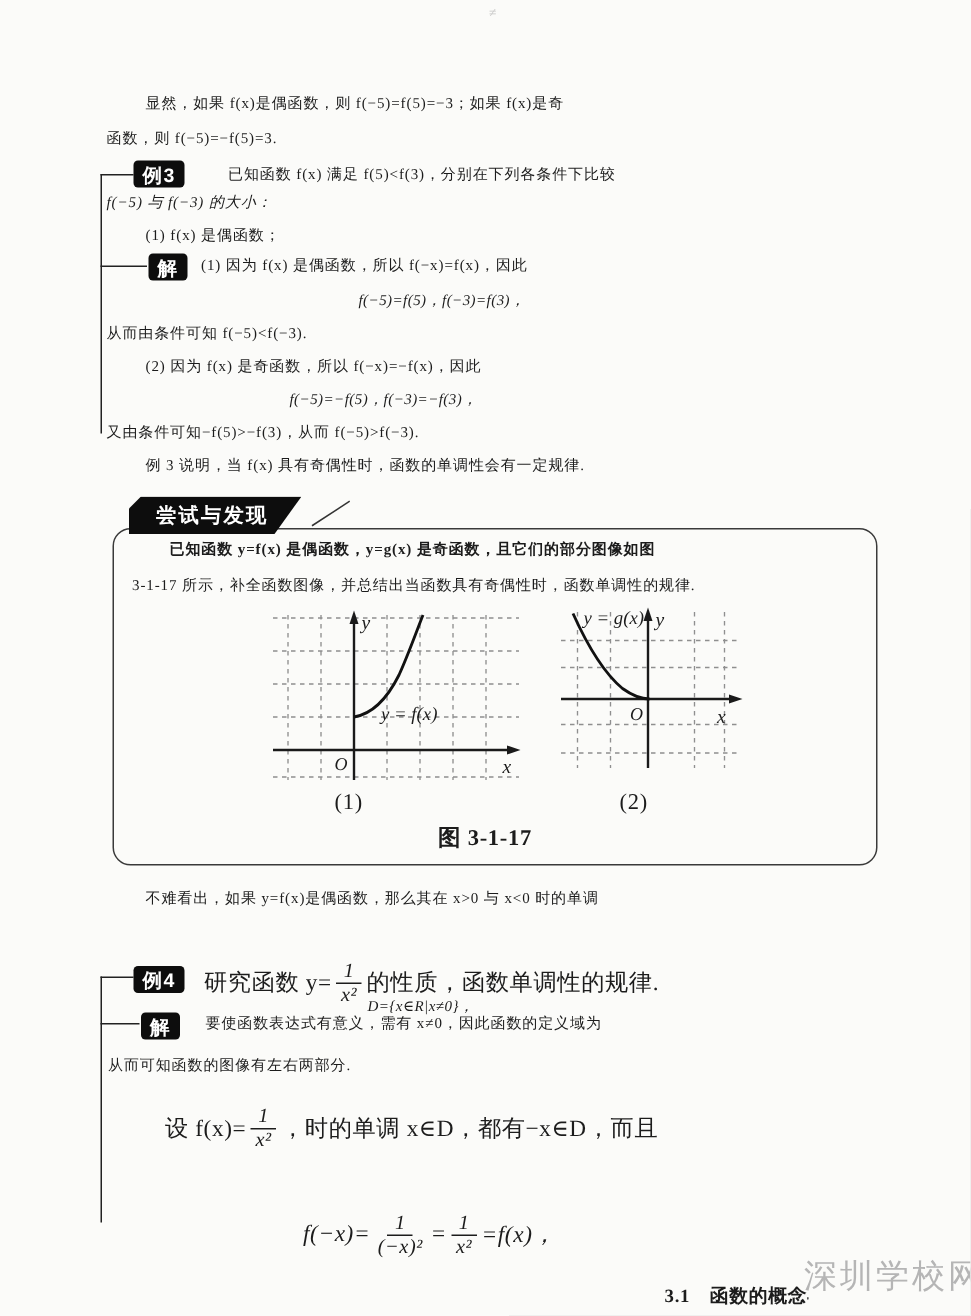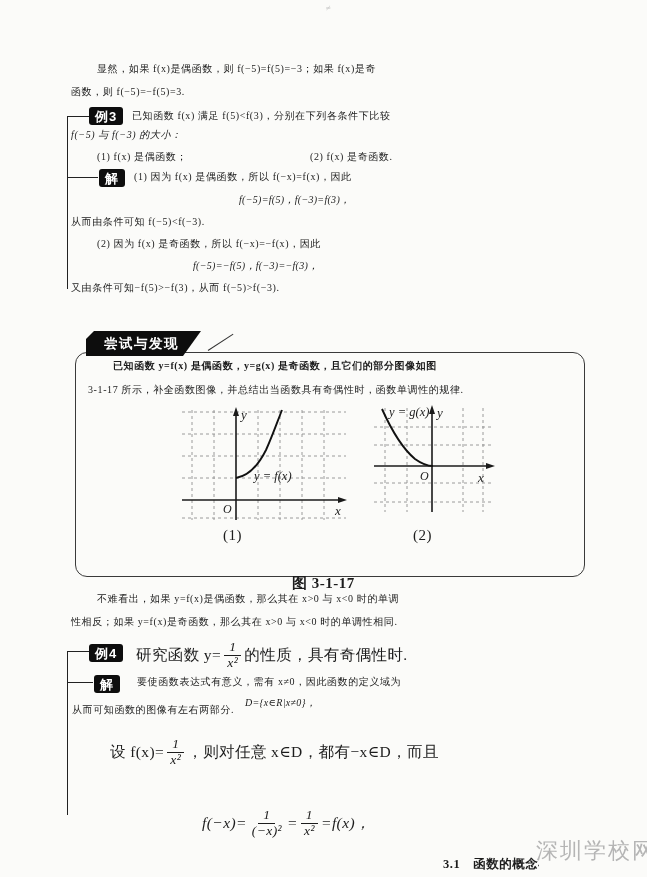--- a/index.html
+++ b/index.html
@@ -45,32 +45,32 @@
   <div class="stray" style="left:326px;top:3px;">≠</div>
 
   <div class="line" style="left:97px;top:62px;">显然，如果 f(x)是偶函数，则 f(−5)=f(5)=−3；如果 f(x)是奇</div>
   <div class="line" style="left:71px;top:85px;">函数，则 f(−5)=−f(5)=3.</div>
 
   <div class="vline" style="left:67px;top:116px;height:173px;"></div>
   <div class="hline" style="left:67px;top:116px;width:22px;"></div>
   <div class="hline" style="left:67px;top:177px;width:31px;"></div>
 
   <div class="badge" style="left:89px;top:107px;">例3</div>
-  <div class="line" style="left:132px;top:109px;">已知函数 f(x) 满足 f(5)&lt;f(3)，分别在下列各条件下比较</div>
+  <div class="line" style="left:152px;top:109px;">已知函数 f(x) 满足 f(5)&lt;f(3)，分别在下列各条件下比较</div>
   <div class="line" style="left:71px;top:128px;font-style:italic;">f(−5) 与 f(−3) 的大小：</div>
   <div class="line" style="left:97px;top:150px;">(1) f(x) 是偶函数；</div>
-  <div class="line" style="left:310px;top:150px;">(2) f(x) 是奇函数.</div>
 
   <div class="badge" style="left:99px;top:169px;">解</div>
   <div class="line" style="left:134px;top:170px;">(1) 因为 f(x) 是偶函数，所以 f(−x)=f(x)，因此</div>
   <div class="line math" style="left:203px;top:193px;margin-left:36px;">f(−5)=f(5)，f(−3)=f(3)，</div>
   <div class="line" style="left:71px;top:215px;">从而由条件可知 f(−5)&lt;f(−3).</div>
   <div class="line" style="left:97px;top:237px;">(2) 因为 f(x) 是奇函数，所以 f(−x)=−f(x)，因此</div>
   <div class="line math" style="left:193px;top:259px;">f(−5)=−f(5)，f(−3)=−f(3)，</div>
   <div class="line" style="left:71px;top:281px;">又由条件可知−f(5)&gt;−f(3)，从而 f(−5)&gt;f(−3).</div>
+  <div class="line" style="left:97px;top:303px;">例 3 说明，当 f(x) 具有奇偶性时，函数的单调性会有一定规律.</div>
 
   <div class="disc-box" style="left:75px;top:352px;width:508px;height:223px;"></div>
   <div class="ribbon" style="left:86px;top:331px;font-family:Liberation Serif, serif;">尝试与发现</div>
   <div class="ribbon-tail" style="left:208px;top:350px;"></div>
 
   <div class="line" style="left:113px;top:359px;font-weight:bold;">已知函数 y=f(x) 是偶函数，y=g(x) 是奇函数，且它们的部分图像如图</div>
   <div class="line" style="left:88px;top:383px;">3-1-17 所示，补全函数图像，并总结出当函数具有奇偶性时，函数单调性的规律.</div>
 
   <svg style="left:180px;top:406px;" width="168" height="116" viewBox="0 0 168 116">
     <path class="grid" d="M12 4 V114 M34 4 V114 M78 4 V114 M100 4 V114 M122 4 V114 M144 4 V114
@@ -95,51 +95,50 @@
     <polygon class="arrow" points="114,59 123,62 114,65"></polygon>
     <path class="curve" d="M10 5 C19 25 31 45 43 55 C50 60 56 62 61 62"></path>
     <text x="17" y="12" font-size="12.5">y = g(x)</text>
     <text x="65" y="13" font-size="13">y</text>
     <text x="106" y="78" font-size="13">x</text>
     <text x="48" y="76" font-size="12">O</text>
   </svg>
 
   <div class="caption" style="left:223px;top:527px;">(1)</div>
   <div class="caption" style="left:413px;top:527px;">(2)</div>
-  <div class="caption figcap" style="left:292px;top:574px;">图 3-1-17</div>
+  <div class="caption figcap" style="left:292px;top:549px;">图 3-1-17</div>
 
   <div class="line" style="left:97px;top:592px;">不难看出，如果 y=f(x)是偶函数，那么其在 x&gt;0 与 x&lt;0 时的单调</div>
-  <div class="line" style="left:71px;top:615px;">性相反；如果 y=f(x)是奇函数，那么其在 x&gt;0 与 x&lt;0 时的单调性相同.</div>
 
   <div class="vline" style="left:67px;top:651px;height:164px;"></div>
   <div class="hline" style="left:67px;top:651px;width:22px;"></div>
   <div class="hline" style="left:67px;top:682px;width:26px;"></div>
 
   <div class="badge" style="left:89px;top:644px;">例4</div>
   <div class="fracrow" style="left:136px;top:640px;height:30px;">
     <span>研究函数 y=</span>
     <span class="frac">
       <span class="fnum">1</span>
       <span class="fden">x²</span>
     </span>
-    <span>的性质，具有奇偶性时.</span>
+    <span>的性质，函数单调性的规律.</span>
   </div>
 
   <div class="badge" style="left:94px;top:675px;">解</div>
   <div class="line" style="left:137px;top:675px;">要使函数表达式有意义，需有 x≠0，因此函数的定义域为</div>
-  <div class="line math" style="left:245px;top:696px;">D={x∈R|x≠0}，</div>
+  <div class="line math" style="left:245px;top:664px;">D={x∈R|x≠0}，</div>
   <div class="line" style="left:72px;top:703px;font-family:Liberation Serif, serif;">从而可知函数的图像有左右两部分.</div>
 
   <div class="fracrow" style="left:110px;top:737px;height:30px;">
     <span>设 f(x)=</span>
     <span class="frac">
       <span class="fnum">1</span>
       <span class="fden">x²</span>
     </span>
-    <span>，则对任意 x∈D，都有−x∈D，而且</span>
+    <span>，时的单调 x∈D，都有−x∈D，而且</span>
   </div>
 
   <div class="fracrow math" style="left:202px;top:775px;height:34px;margin-top:31px;">
     <span>f(−x)=</span>
     <span class="frac">
       <span class="fnum">1</span>
       <span class="fden">(−x)²</span>
     </span>
     <span>=</span>
     <span class="frac">

